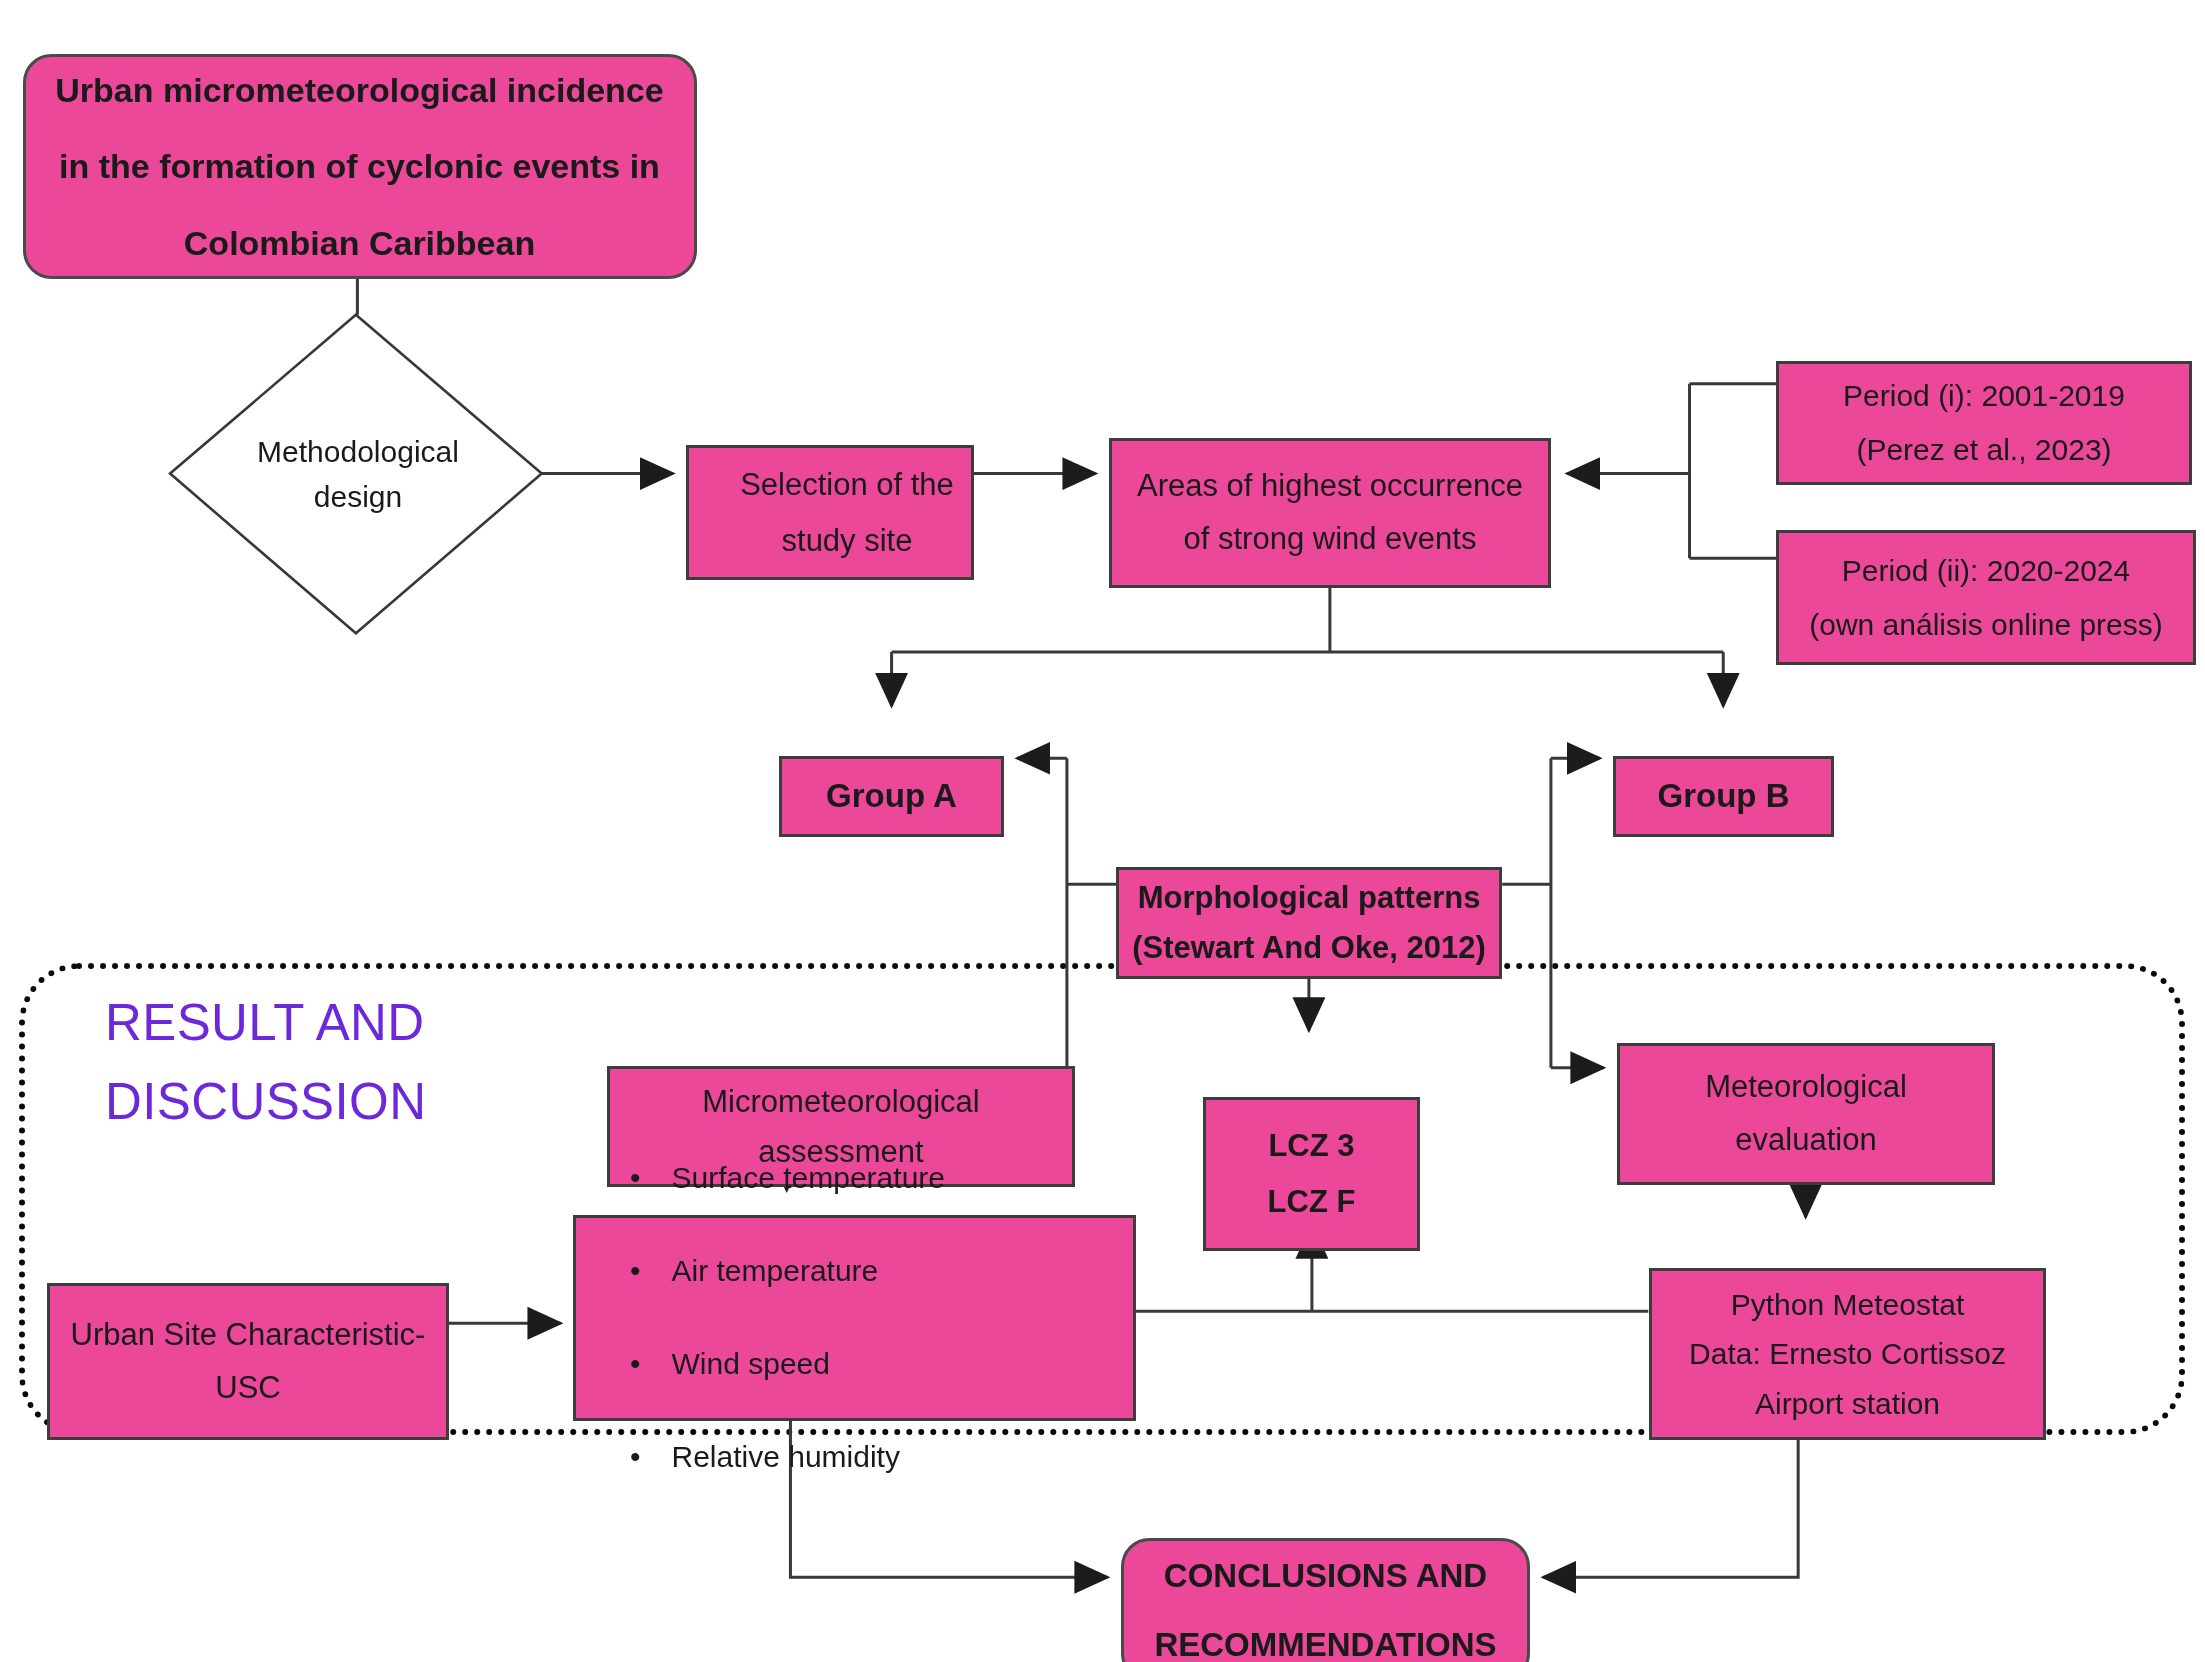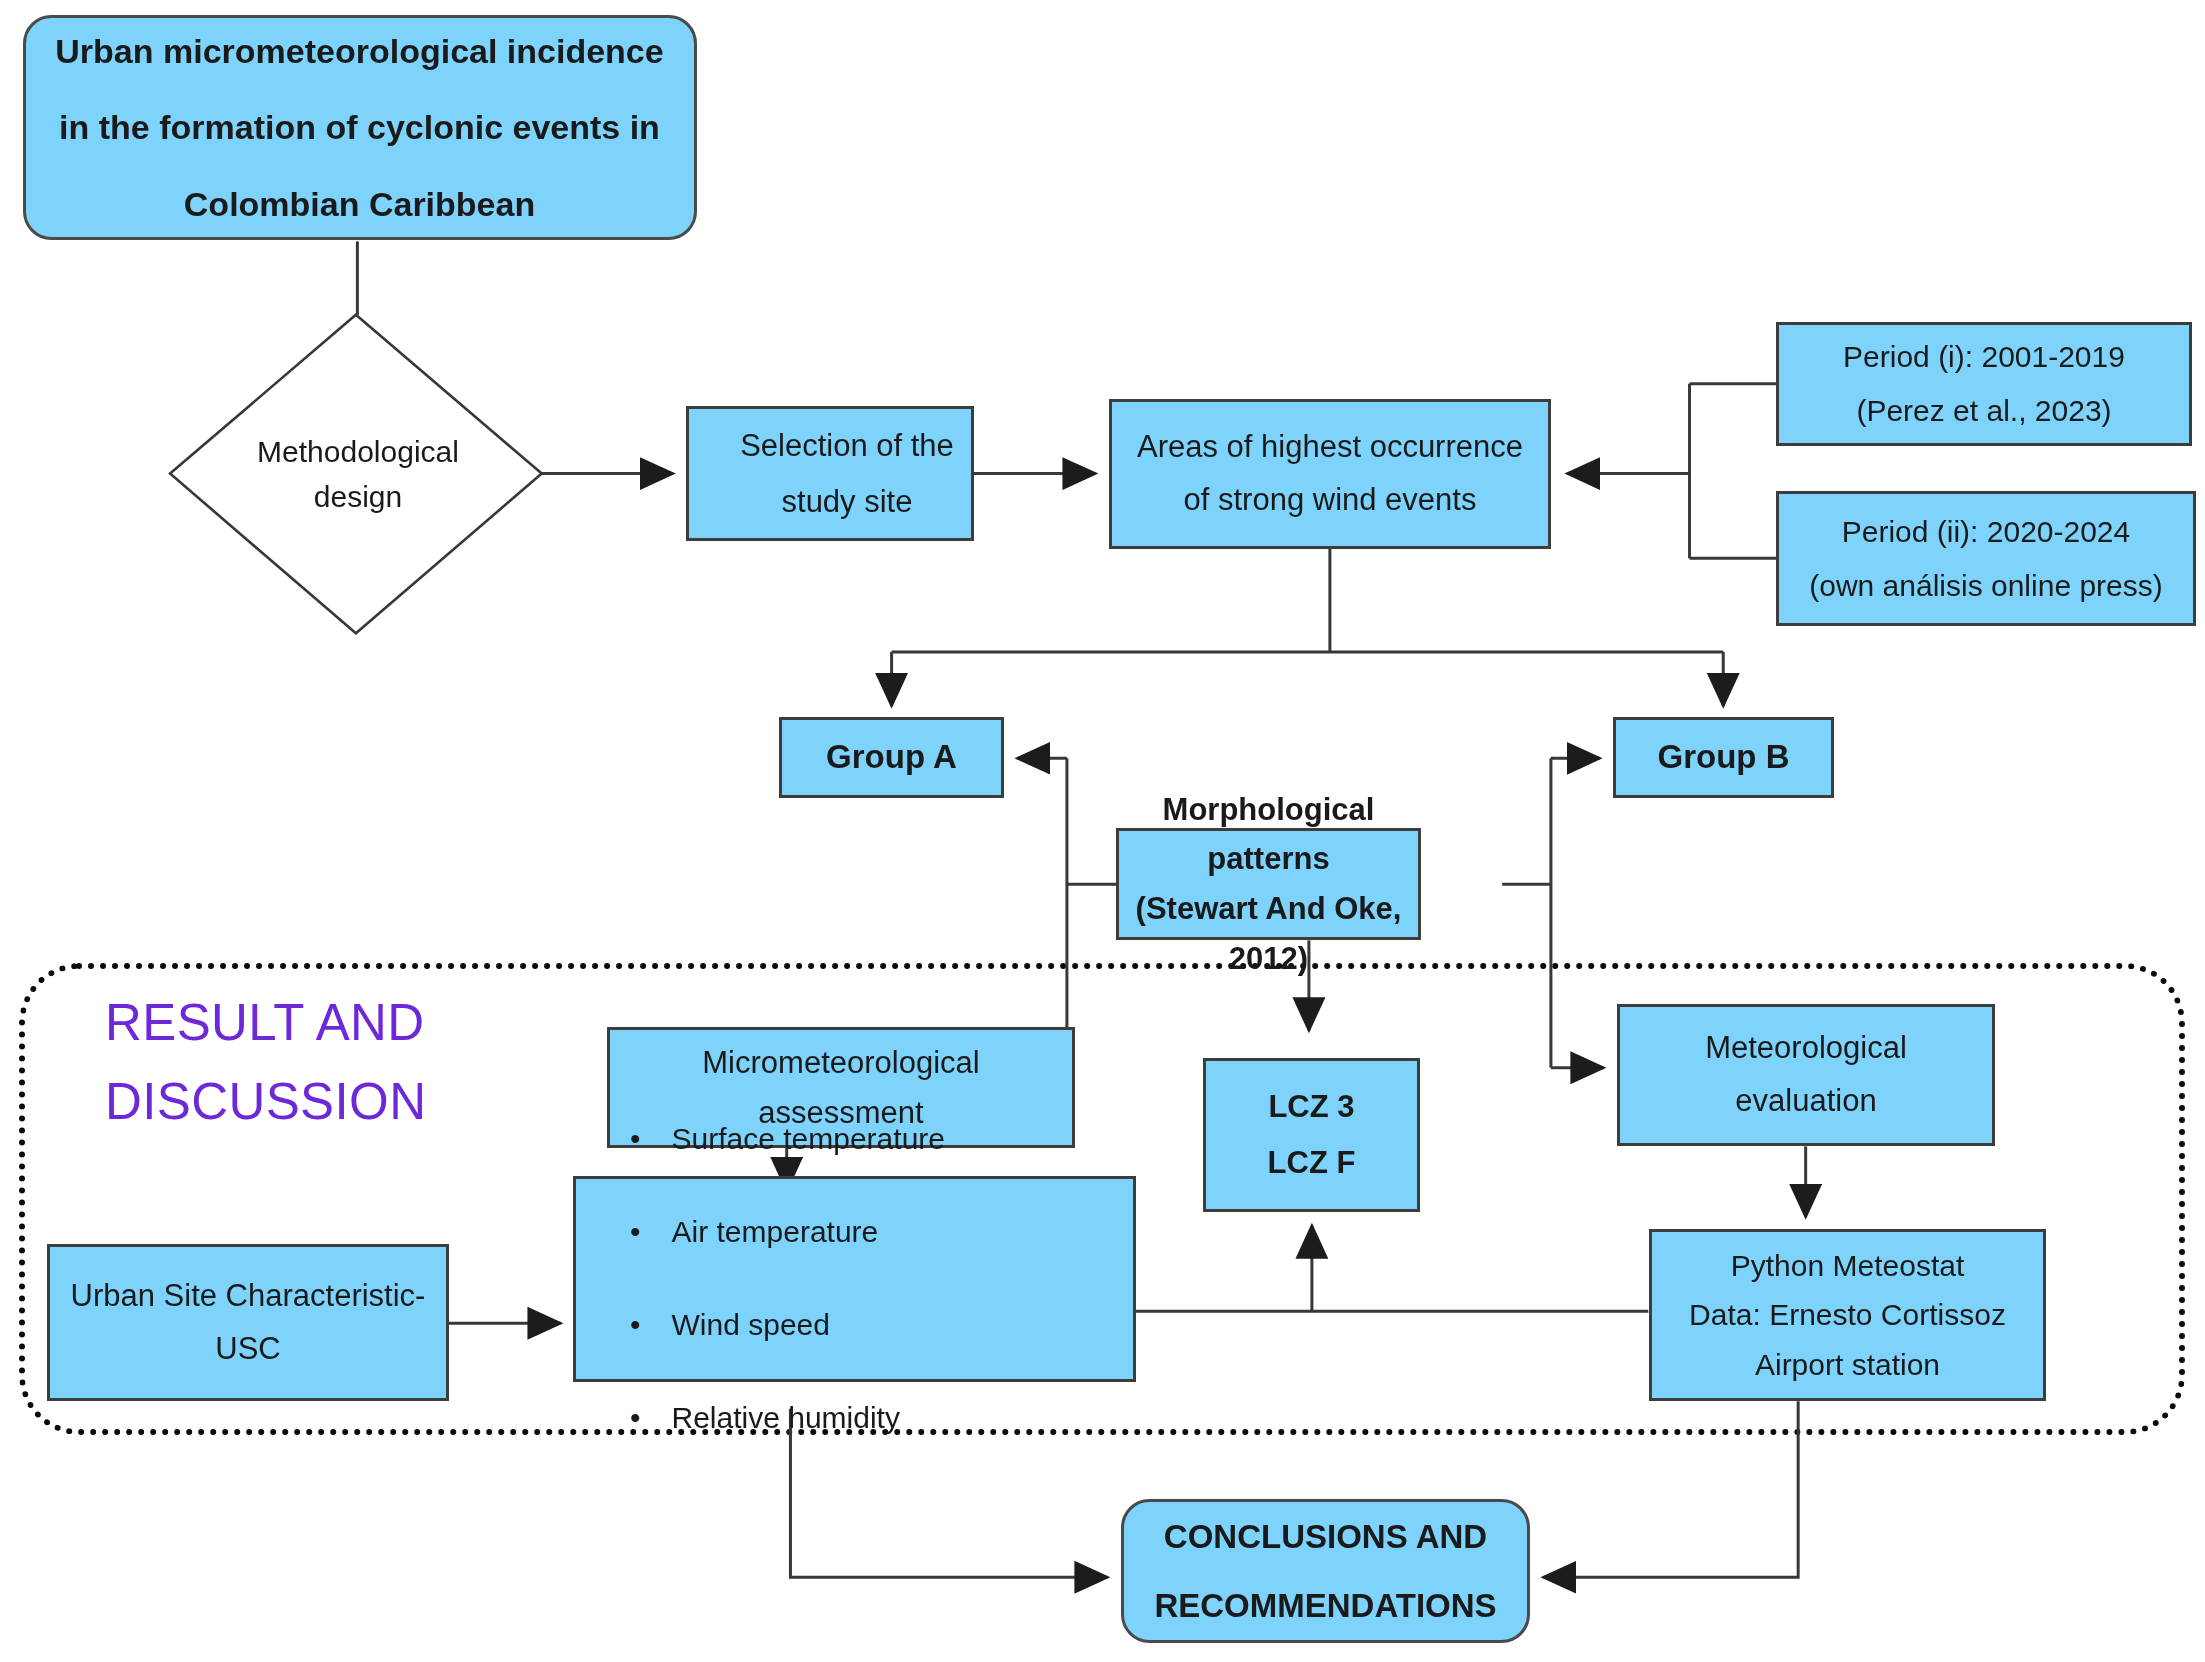--- a/index.html
+++ b/index.html
@@ -8,29 +8,30 @@
     width:2205px;height:1662px;
     background:#ffffff;
     font-family:"Liberation Sans", sans-serif;
     color:#161616;
     overflow:hidden;
   }
   svg.connectors{position:absolute;left:0;top:0;z-index:2;pointer-events:none;}
   .node{
     position:absolute;
     box-sizing:border-box;
-    background:#7dd3fc;
+    background:#ec4899;
     border:3px solid #3d3d3d;
     display:flex;flex-direction:column;
     align-items:center;justify-content:center;
     text-align:center;
     z-index:3;
     font-size:31px;
     line-height:1.7;
     color:#1a1a1a;
+    margin-top:39px;
   }
   .rounded{border-radius:28.5px;border-width:3.7px;border-color:#4a4a4a;}
   .bold{font-weight:bold;}
   .dotted-container{
     position:absolute;
     box-sizing:border-box;
     border:6.7px dotted #0a0a0a;
     border-radius:60px;
     background:transparent;
     z-index:1;
@@ -157,21 +158,21 @@
   </div>
 
   <div class="node bold" style="left:779px;top:717px;width:225px;height:81px;font-size:33px;">
     <div>Group A</div>
   </div>
 
   <div class="node bold" style="left:1613px;top:717px;width:221px;height:81px;font-size:33px;">
     <div>Group B</div>
   </div>
 
-  <div class="node bold" style="left:1116px;top:828px;width:305px;height:112px;font-size:31px;line-height:1.6;">
+  <div class="node bold" style="left:1116px;top:828px;width:386px;height:112px;font-size:31px;line-height:1.6;">
     <div>Morphological patterns</div>
     <div>(Stewart And Oke, 2012)</div>
   </div>
 
   <div class="plain-label" style="left:105px;top:983px;">
     <div>RESULT AND</div>
     <div>DISCUSSION</div>
   </div>
 
   <div class="node small-gap" style="left:607px;top:1027px;width:468px;height:121px;line-height:1.6;">

